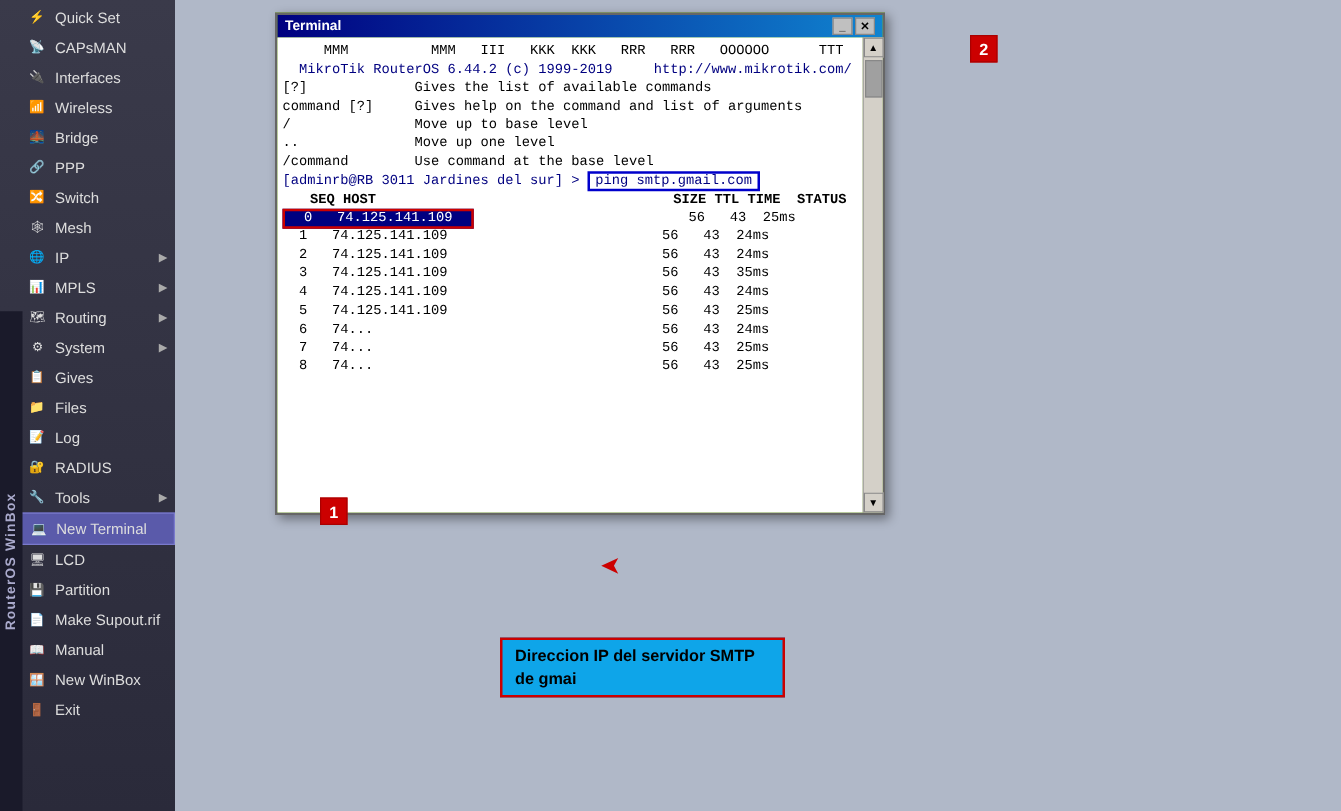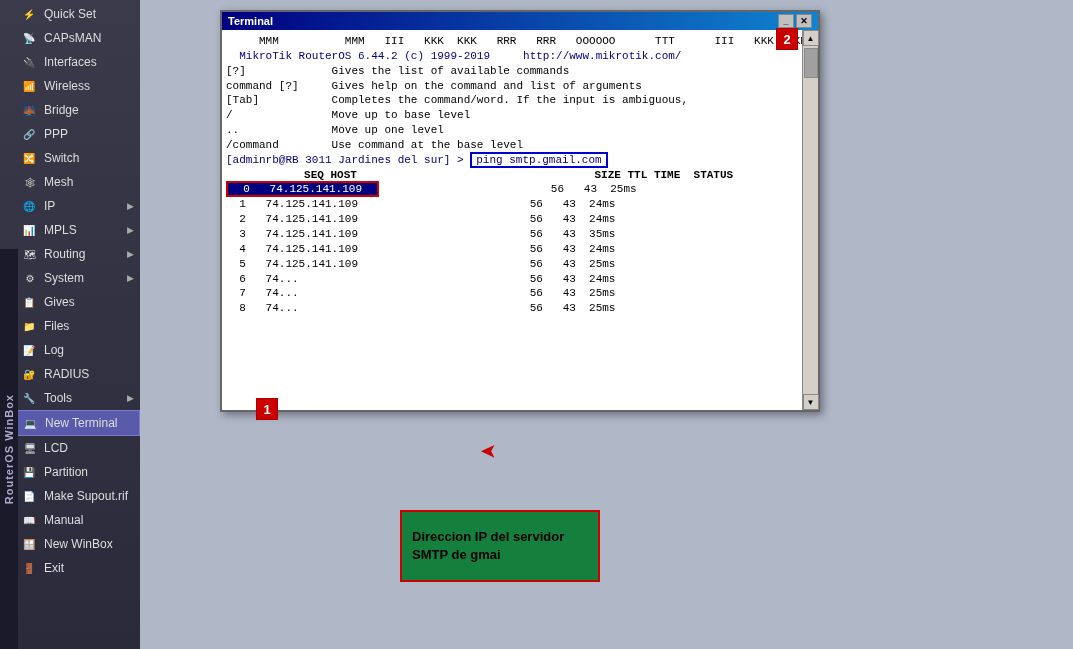--- a/index.html
+++ b/index.html
@@ -89,21 +89,21 @@
       background: #b0b8c8;
       position: relative;
       overflow: hidden;
     }
 
     
     .terminal-window {
       position: absolute;
       top: 10px;
       left: 80px;
-      width: 600px;
+      width: 488px;
       background: #84cc16;
       border: 2px solid #666;
       box-shadow: 3px 3px 8px rgba(0,0,0,0.4);
     }
 
     .terminal-titlebar {
       background: linear-gradient(to right, #000080, #1084d0);
       color: white;
       font-size: 11px;
       font-weight: bold;
@@ -186,28 +186,28 @@
     }
     .ping-header {
       color: #000;
       font-weight: bold;
       text-align: center;
     }
 
     
     .callout {
       position: absolute;
-      background: #15803d;
+      background: #0ea5e9;
       border: 2px solid #cc0000;
-      padding: 16px 10px;
+      padding: 4px 10px;
       font-size: 13px;
       font-weight: bold;
       color: #000;
       line-height: 1.4;
-      width: 200px;
+      width: 228px;
     }
 
     
     .number-badge {
       position: absolute;
       background: #cc0000;
       color: white;
       font-size: 13px;
       font-weight: bold;
       width: 22px;
@@ -345,21 +345,20 @@
 
     <div class="terminal-body">
       <div class="terminal-content">
           <div class="term-line">     MMM          MMM   III   KKK  KKK   RRR   RRR   OOOOOO      TTT      III   KKK  KKK</div>
           <div class="term-line"></div>
           <div class="term-line" style="color: rgb(0, 0, 128);">  MikroTik RouterOS 6.44.2 (c) 1999-2019     http://www.mikrotik.com/</div>
           <div class="term-line"></div>
           <div class="term-line">[?]             Gives the list of available commands</div>
           <div class="term-line">command [?]     Gives help on the command and list of arguments</div>
           <div class="term-line"></div>
-          <div class="term-line">[Tab]           Completes the command/word. If the input is ambiguous,</div>
           <div class="term-line"></div>
           <div class="term-line">/               Move up to base level</div>
           <div class="term-line">..              Move up one level</div>
           <div class="term-line">/command        Use command at the base level</div>
           <div class="term-line"><span style="color: rgb(0, 0, 128);">[adminrb@RB 3011 Jardines del sur] &gt; </span><span style="color: rgb(0, 0, 128); border: 2px solid rgb(0, 0, 204); background: white; padding: 0px 4px;">ping smtp.gmail.com</span></div>
           <div class="term-line ping-header">  SEQ HOST                                    SIZE TTL TIME  STATUS</div>
           <div class="term-line"><span style="background: rgb(0, 0, 128); color: rgb(255, 255, 255); border: 2px solid rgb(204, 0, 0); padding: 0px 2px;">  0   74.125.141.109  </span>                          56   43  25ms</div>
           <div class="term-line">  1   74.125.141.109                          56   43  24ms</div>
           <div class="term-line">  2   74.125.141.109                          56   43  24ms</div>
           <div class="term-line">  3   74.125.141.109                          56   43  35ms</div>

